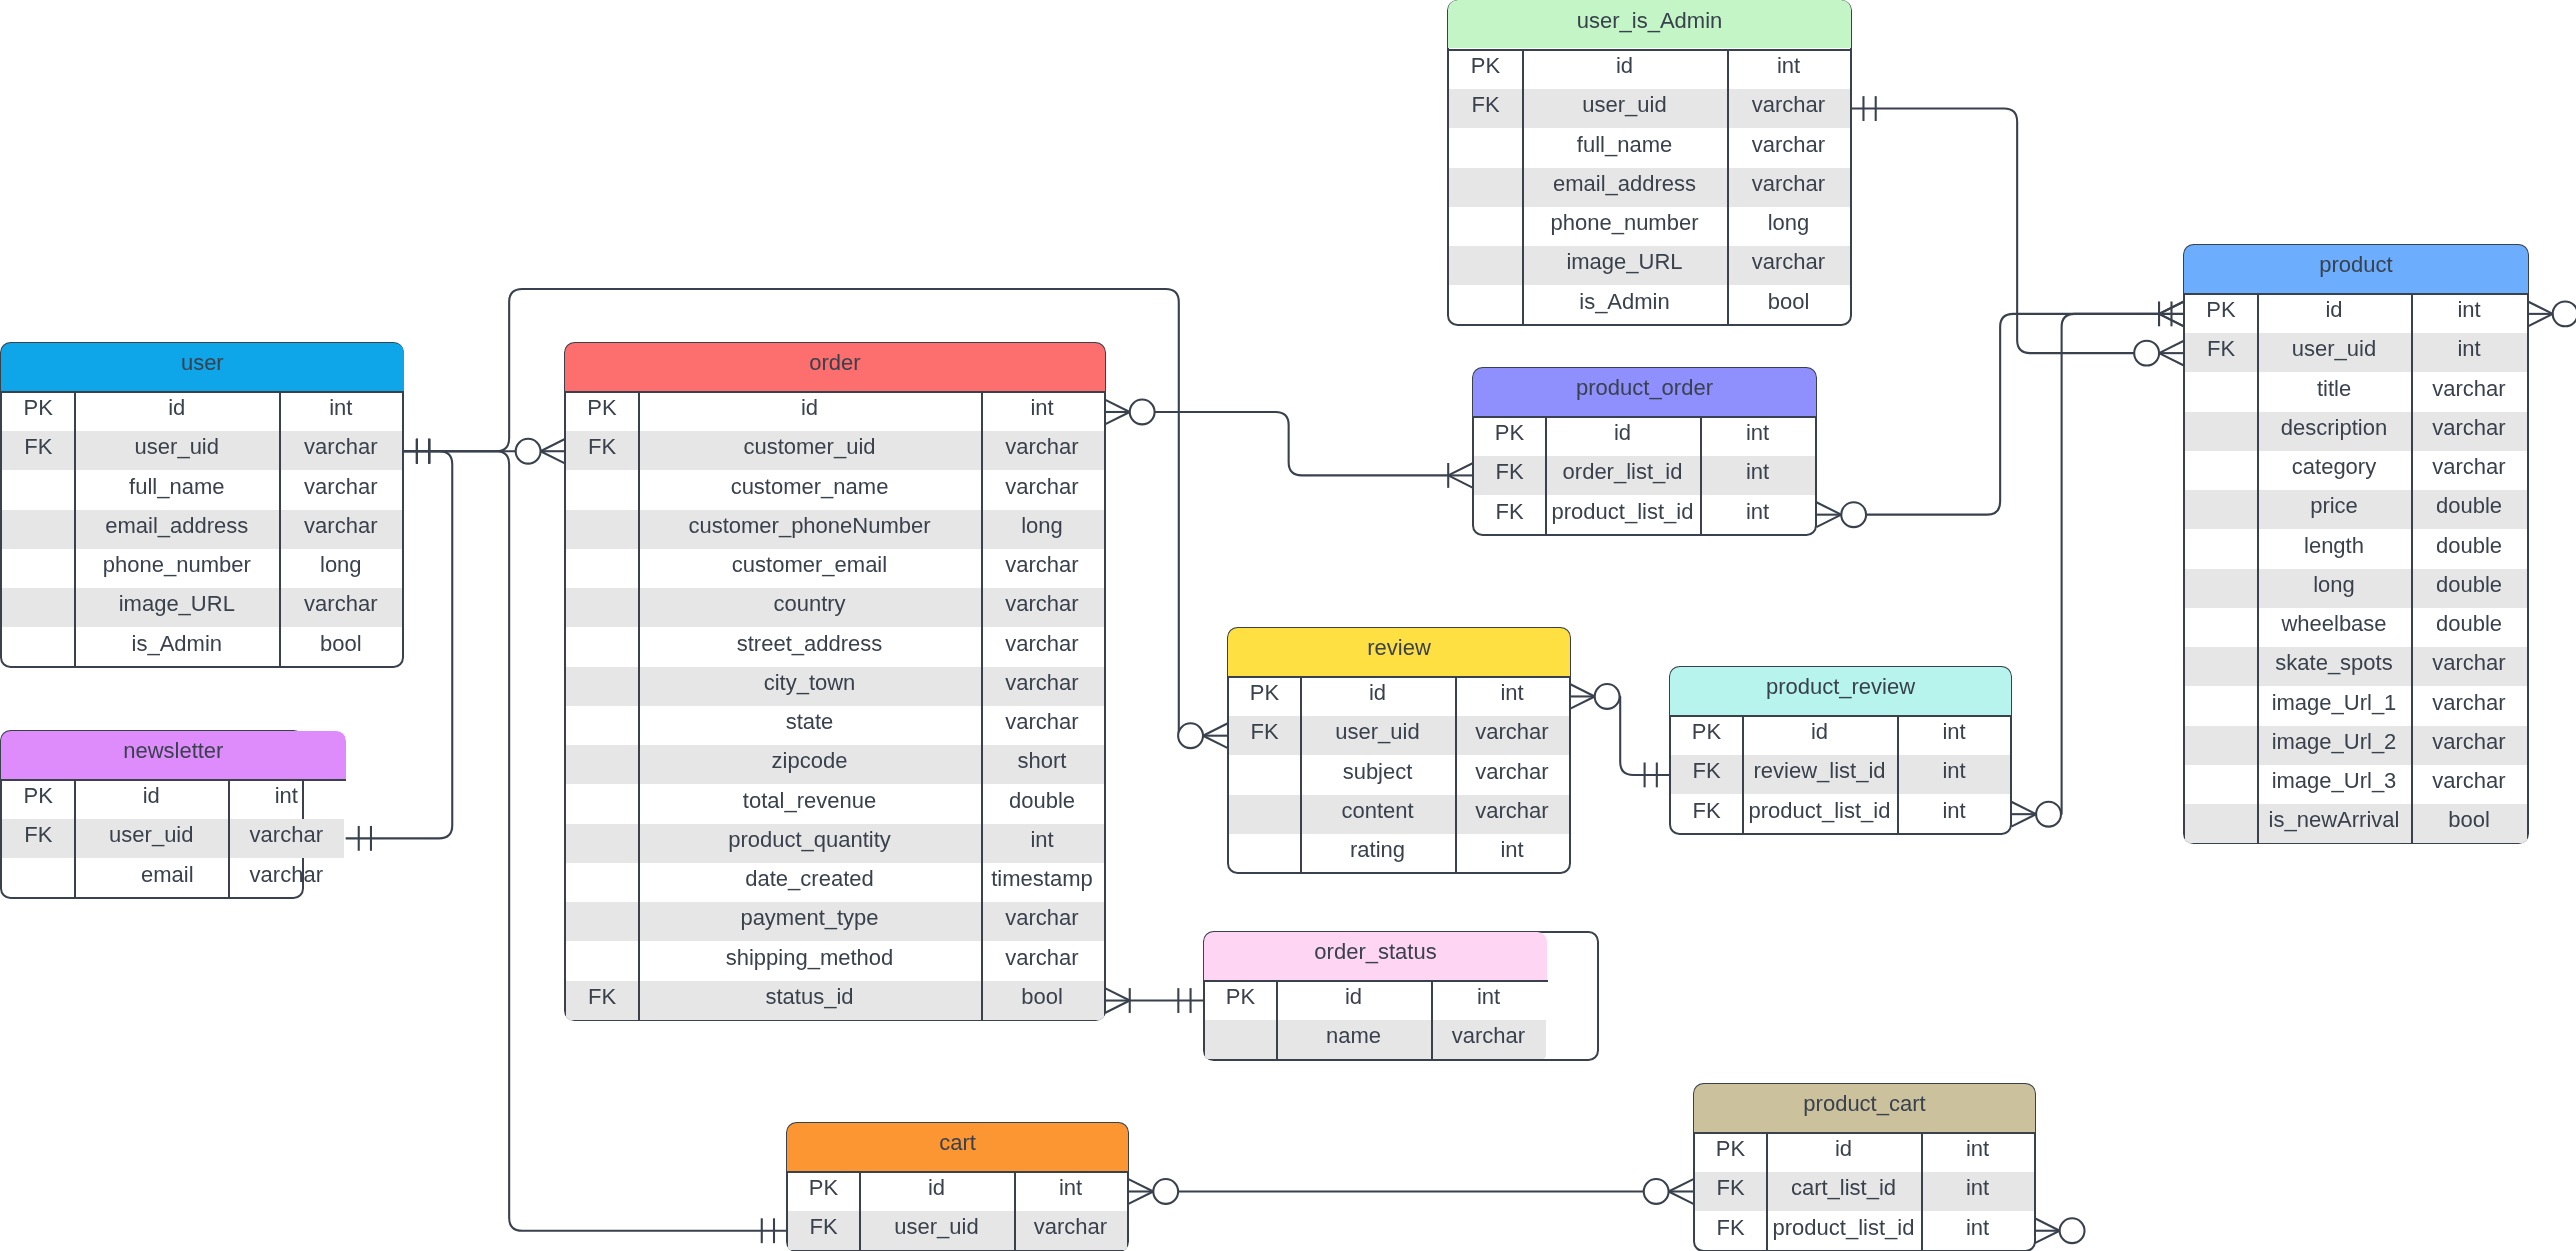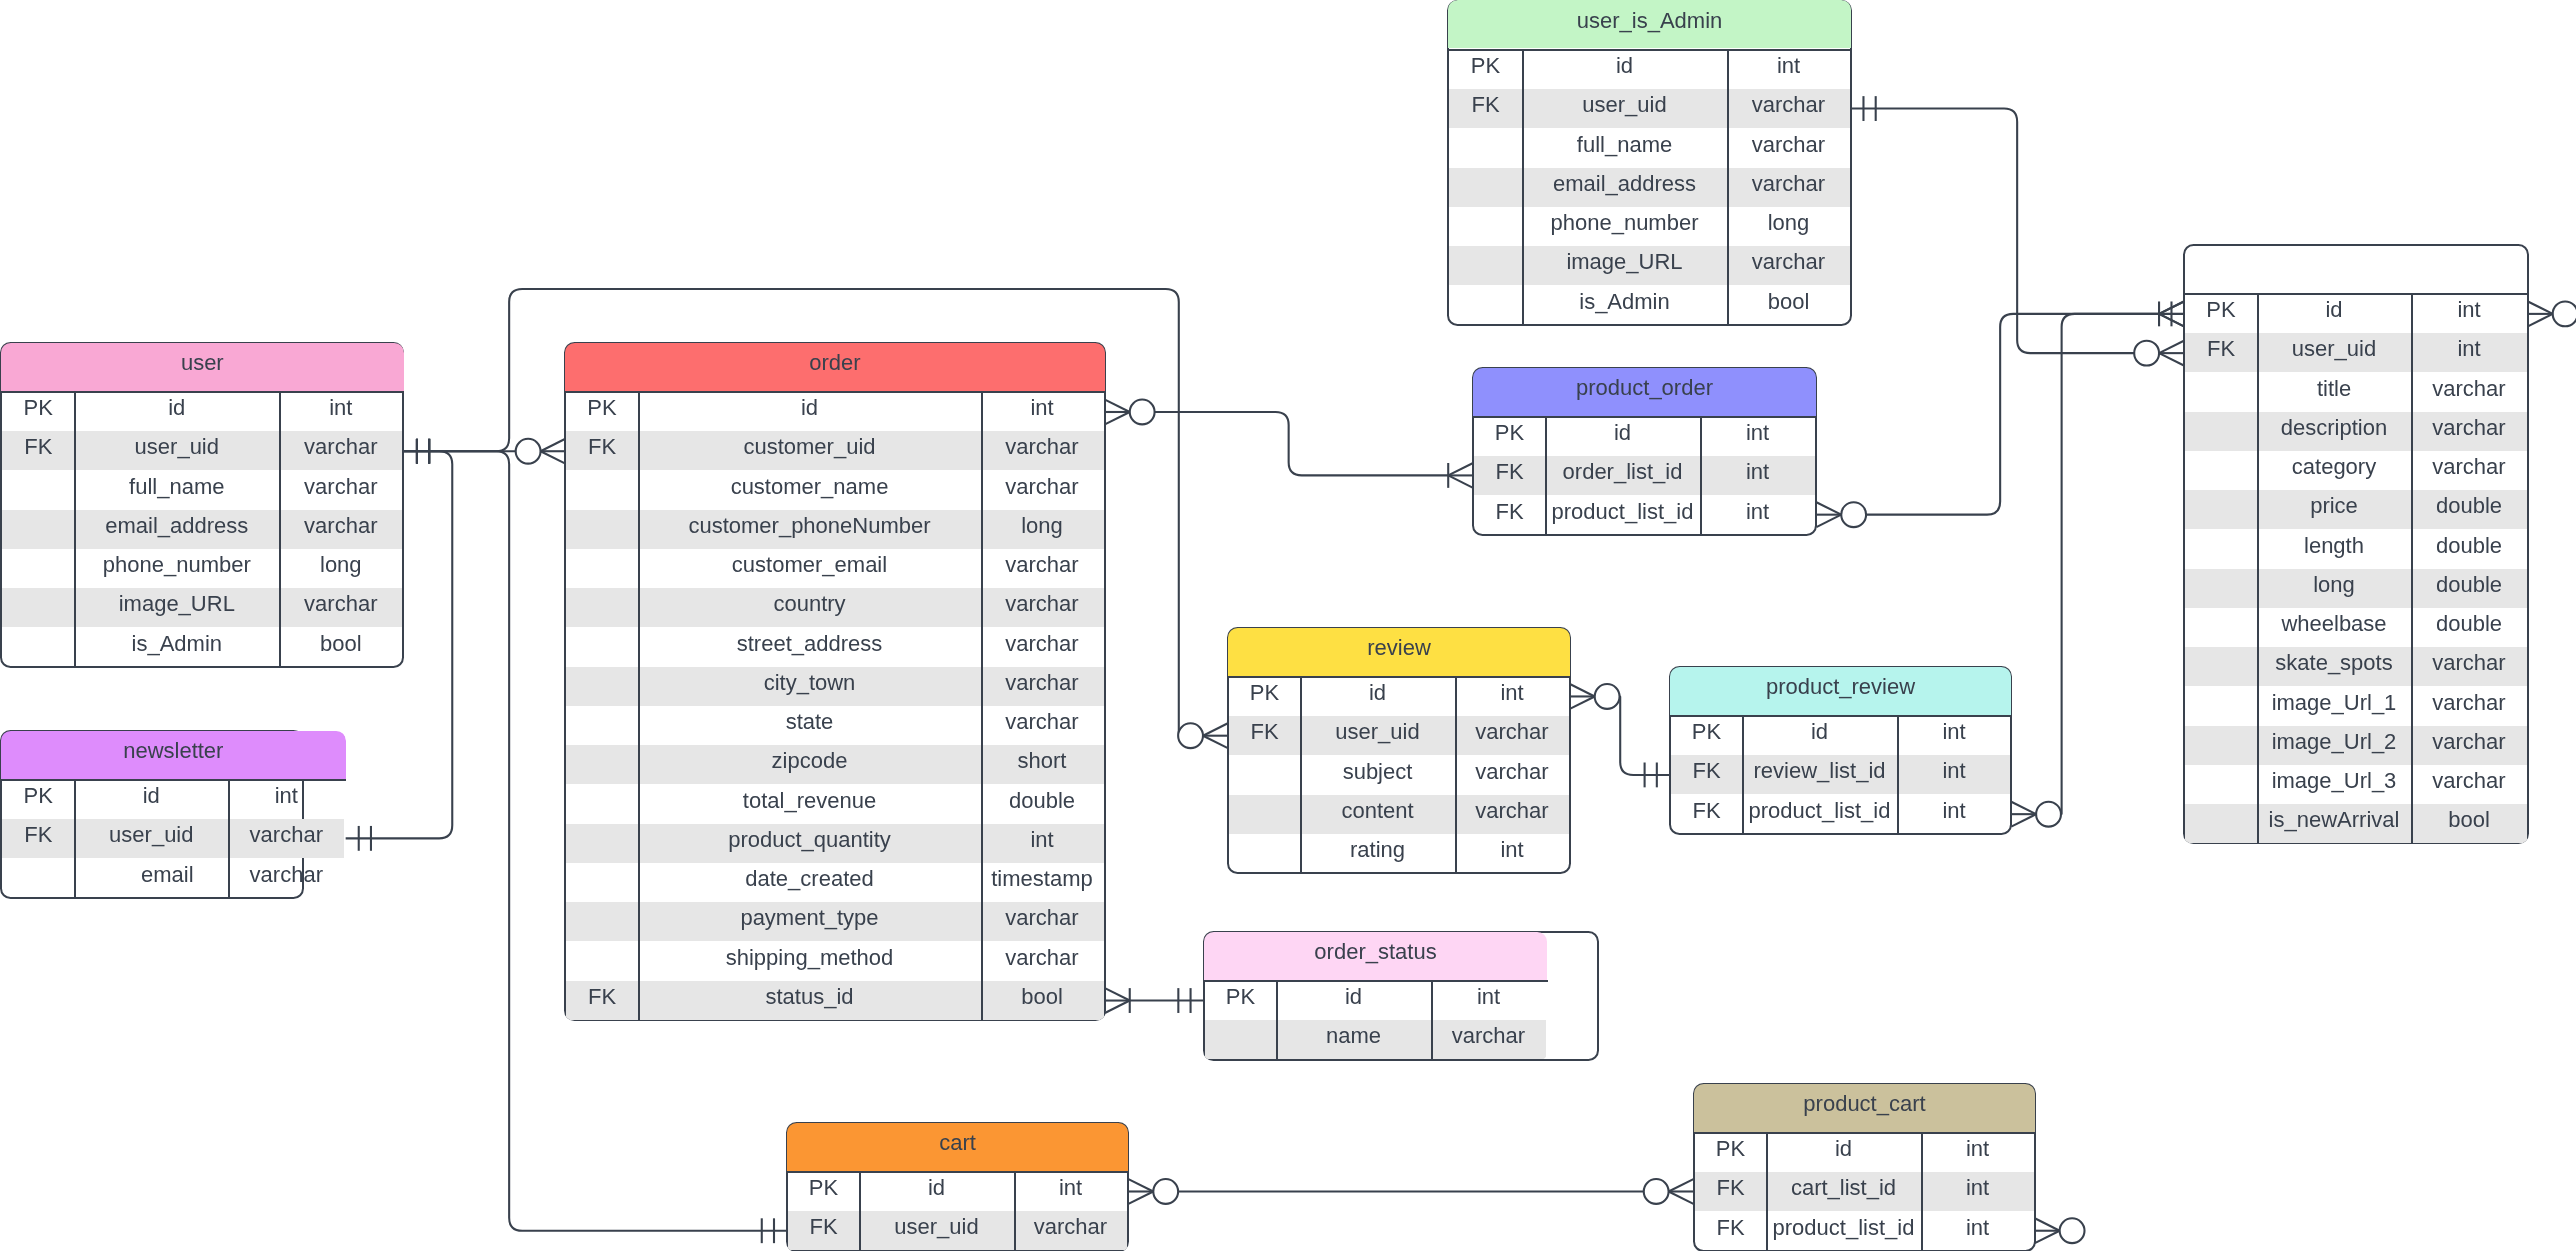--- a/index.html
+++ b/index.html
@@ -136,21 +136,21 @@
         <path d="M 3903 480 L 3865 480" stroke="#39414d" stroke-width="3.2" fill="none"></path>
         <circle cx="3922" cy="480" r="19" fill="#fff" stroke="#39414d" stroke-width="3.2"></circle>
         <path d="M 3149 1882 L 3111 1901" stroke="#39414d" stroke-width="3.2" fill="none"></path>
         <path d="M 3149 1882 L 3111 1863" stroke="#39414d" stroke-width="3.2" fill="none"></path>
         <path d="M 3149 1882 L 3111 1882" stroke="#39414d" stroke-width="3.2" fill="none"></path>
         <circle cx="3168" cy="1882" r="19" fill="#fff" stroke="#39414d" stroke-width="3.2"></circle>
       </g>
     </svg>
     <div class="tbl" style="left: 0.3px; top: 342px; width: 404px; height: 326px;">
       <div class="clipbox" style="width: 404px; height: 326px;">
-        <div class="thead" style="background: #f9a8d4;">
+        <div class="thead" style="background: #0ea5e9;">
           <span class="ttitle">user</span>
         </div>
         <div class="thead-rule"></div>
         <div class="trow" style="top: 50px; left: 2px; right: 2px;">
           <div class="cell" style="left: 0px; width: 72px;">PK</div>
           <div class="cell" style="left: 72px; width: 205px;">id</div>
           <div class="cell" style="left: 277px; width: 123px;">int</div>
         </div>
         <div class="trow alt" style="top: 89px; left: 2px; right: 2px;">
           <div class="cell" style="left: 0px; width: 72px;">FK</div>
@@ -316,20 +316,23 @@
           <div class="cell" style="left: 0px; width: 73px;"></div>
           <div class="cell" style="left: 73px; width: 205px;">is_Admin</div>
           <div class="cell" style="left: 278px; width: 123px;">bool</div>
         </div>
         <div class="vdiv" style="left: 75px; top: 50px; height: 275px;"></div>
         <div class="vdiv" style="left: 280px; top: 50px; height: 275px;"></div>
       </div>
     </div>
     <div class="tbl" style="left: 2183px; top: 244px; width: 346px; height: 600px;">
       <div class="clipbox" style="width: 346px; height: 600px;">
+        <div class="thead" style="background: rgb(108, 174, 253);">
+          <span class="ttitle">product</span>
+        </div>
         <div class="thead-rule"></div>
         <div class="trow" style="top: 50px; left: 2px; right: 2px;">
           <div class="cell" style="left: 0px; width: 72px;">PK</div>
           <div class="cell" style="left: 72px; width: 154px;">id</div>
           <div class="cell" style="left: 226px; width: 116px;">int</div>
         </div>
         <div class="trow alt" style="top: 89px; left: 2px; right: 2px;">
           <div class="cell" style="left: 0px; width: 72px;">FK</div>
           <div class="cell" style="left: 72px; width: 154px;">user_uid</div>
           <div class="cell" style="left: 226px; width: 116px;">int</div>

